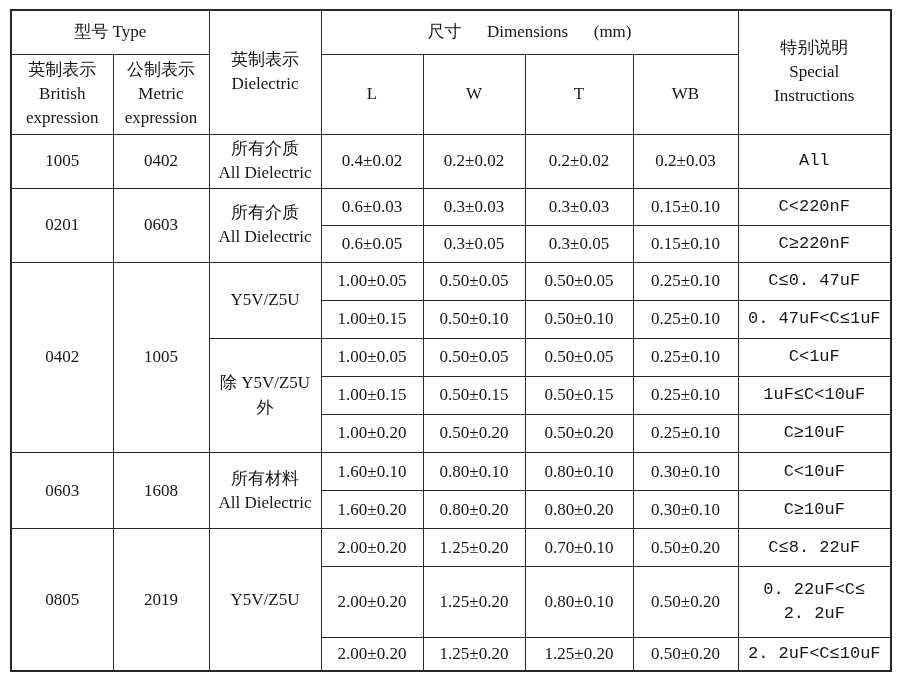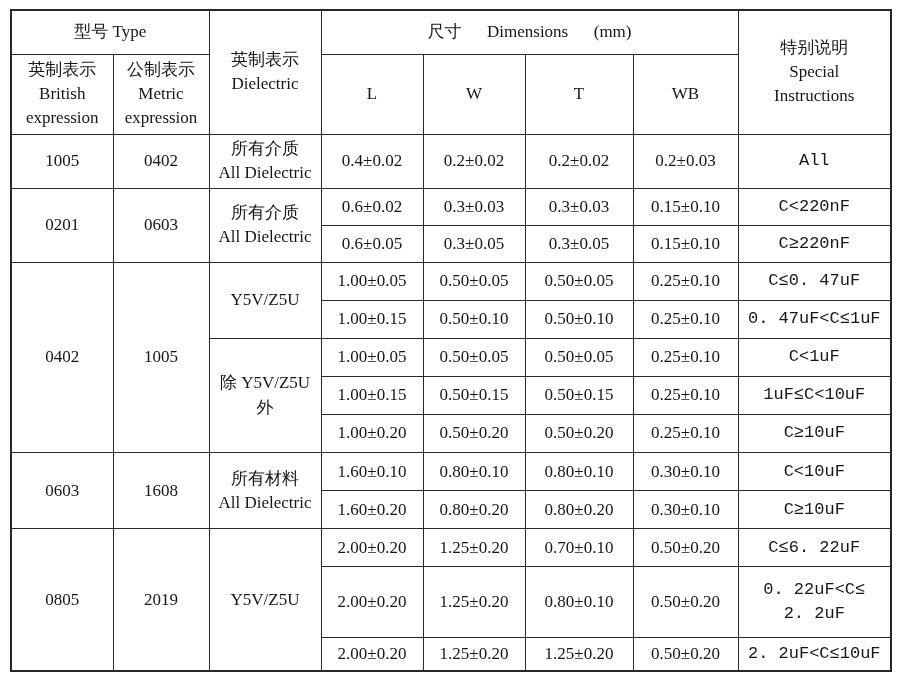--- a/index.html
+++ b/index.html
@@ -92,21 +92,21 @@
       <td>0.2±0.02</td>
       <td>0.2±0.03</td>
       <td class="special">All</td>
     </tr>
 
     <tr style="height:37px">
       <td rowspan="2">0201</td>
       <td rowspan="2">0603</td>
       <td class="dielectric" rowspan="2">所有介质
 All Dielectric</td>
-      <td>0.6±0.02</td>
+      <td>0.6±0.03</td>
       <td>0.3±0.03</td>
       <td>0.3±0.03</td>
       <td>0.15±0.10</td>
       <td class="special">C&lt;220nF</td>
     </tr>
     <tr style="height:37px">
       <td>0.6±0.05</td>
       <td>0.3±0.05</td>
       <td>0.3±0.05</td>
       <td>0.15±0.10</td>
@@ -174,21 +174,21 @@
     </tr>
 
     <tr style="height:38px">
       <td rowspan="3">0805</td>
       <td rowspan="3">2019</td>
       <td class="dielectric" rowspan="3">Y5V/Z5U</td>
       <td>2.00±0.20</td>
       <td>1.25±0.20</td>
       <td>0.70±0.10</td>
       <td>0.50±0.20</td>
-      <td class="special">C≤6. 22uF</td>
+      <td class="special">C≤8. 22uF</td>
     </tr>
     <tr style="height:71px">
       <td>2.00±0.20</td>
       <td>1.25±0.20</td>
       <td>0.80±0.10</td>
       <td>0.50±0.20</td>
       <td class="special">0. 22uF&lt;C≤
 2. 2uF</td>
     </tr>
     <tr style="height:33px">

